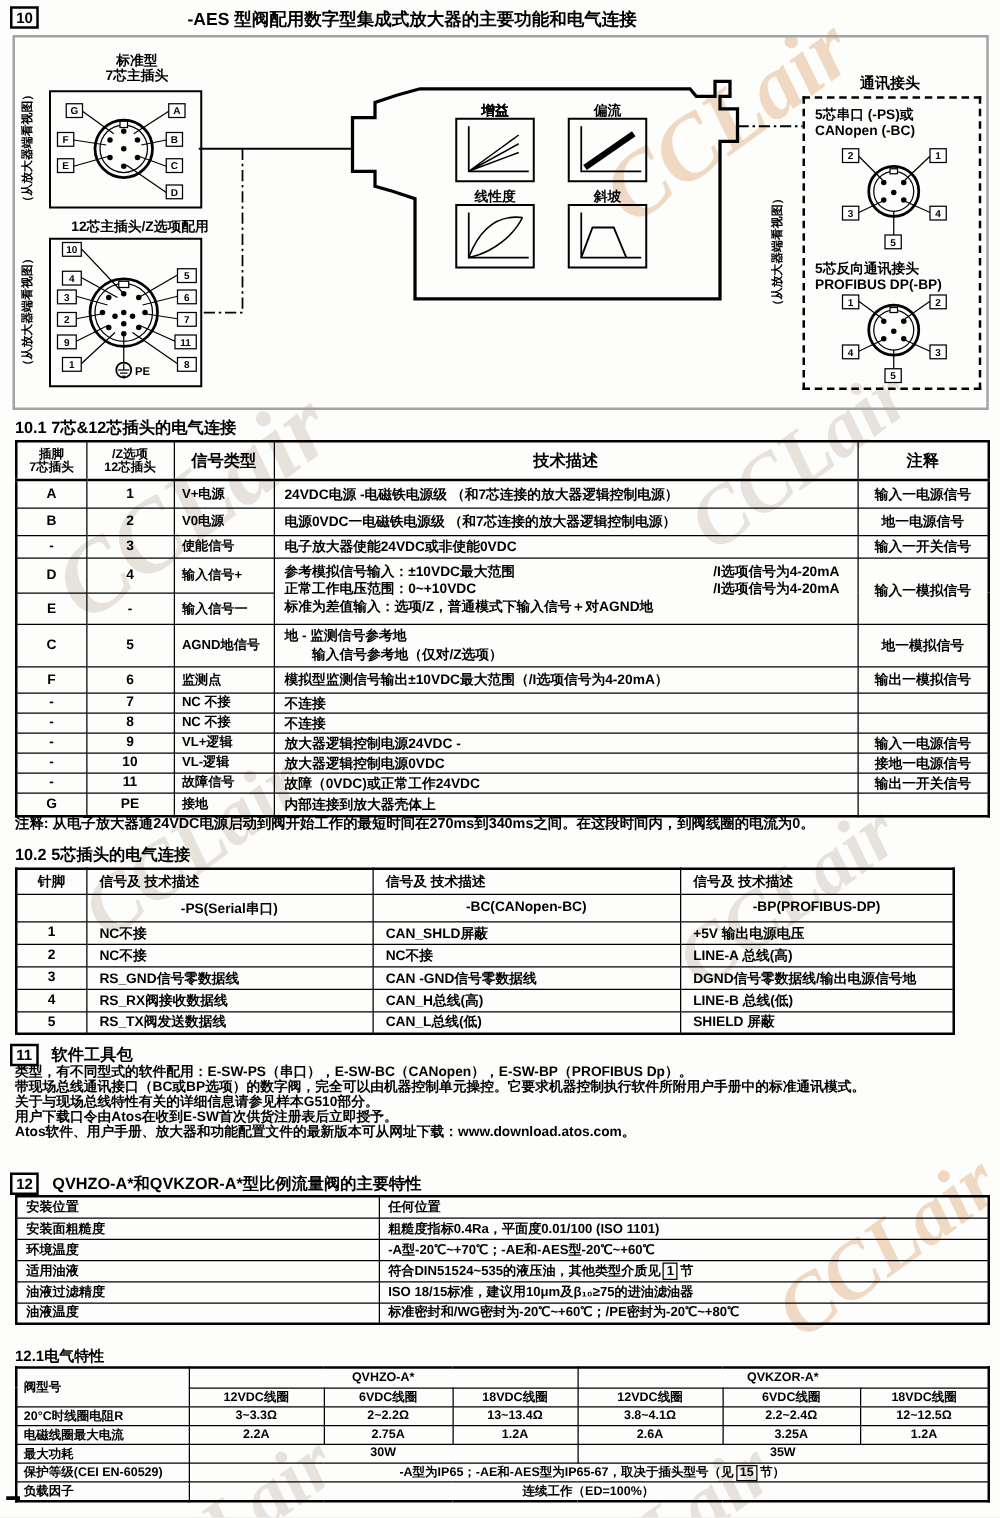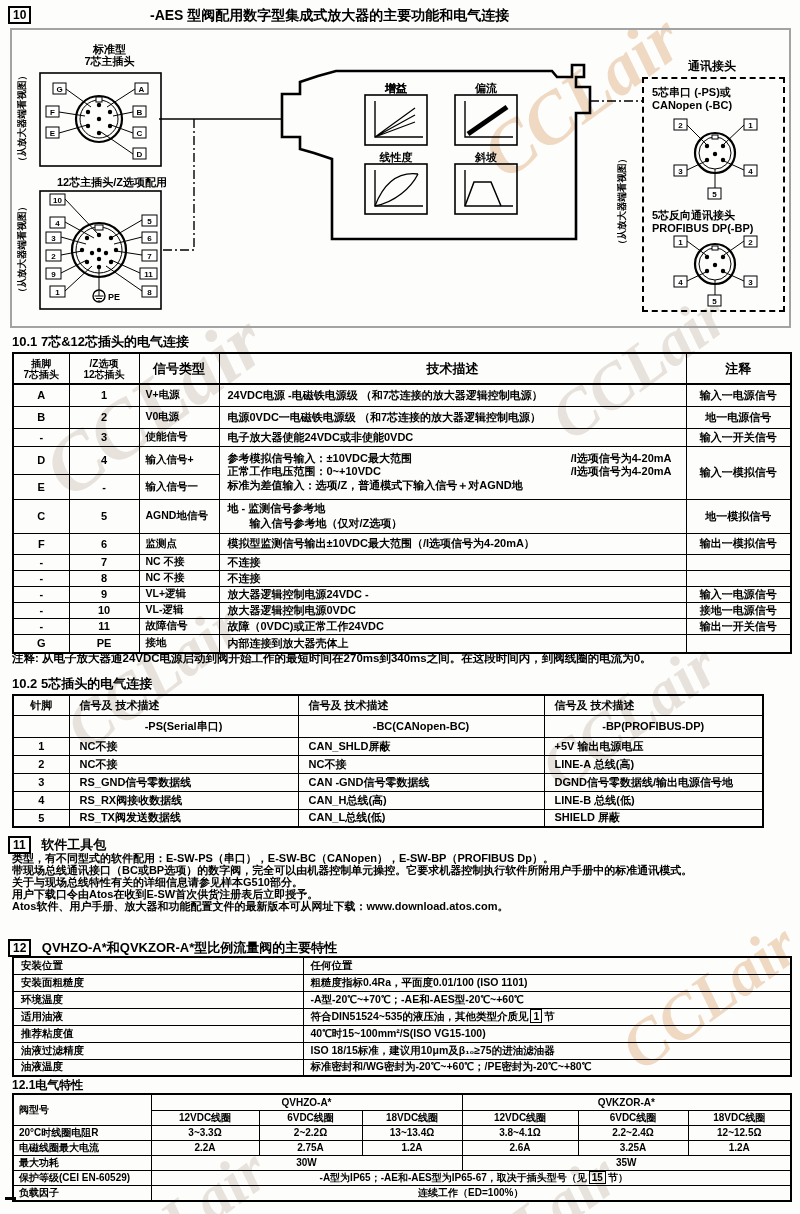--- a/index.html
+++ b/index.html
@@ -521,24 +521,20 @@
         </tr>
     <tr style="height:17px">
       <td>环境温度</td>
           <td>-A型-20℃~+70℃；-AE和-AES型-20℃~+60℃</td>
         </tr>
     <tr style="height:17px">
       <td>适用油液</td>
       <td><span>符合DIN51524~535的液压油，其他类型介质见</span><span class="boxed">1</span><span>节</span></td>
         </tr>
     <tr style="height:17px">
-      <td>推荐粘度值</td>
-          <td>40℃时15~100mm²/S(ISO VG15-100)</td>
-        </tr>
-    <tr style="height:17px">
       <td>油液过滤精度</td>
           <td>ISO 18/15标准，建议用10μm及β₁₀≥75的进油滤油器</td>
         </tr>
     <tr style="height:17px">
       <td>油液温度</td>
           <td>标准密封和/WG密封为-20℃~+60℃；/PE密封为-20℃~+80℃</td>
         </tr>
   </tbody>
     </table>
 

